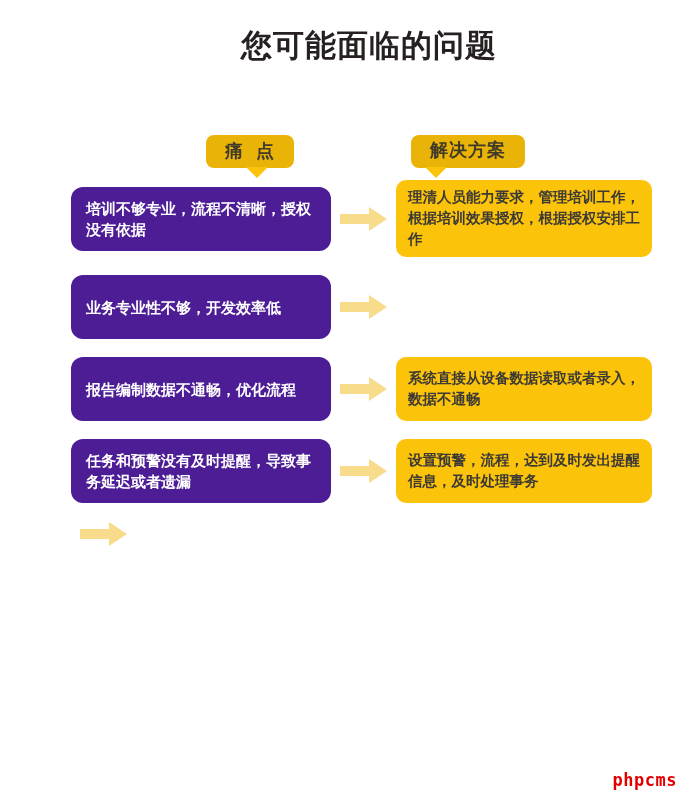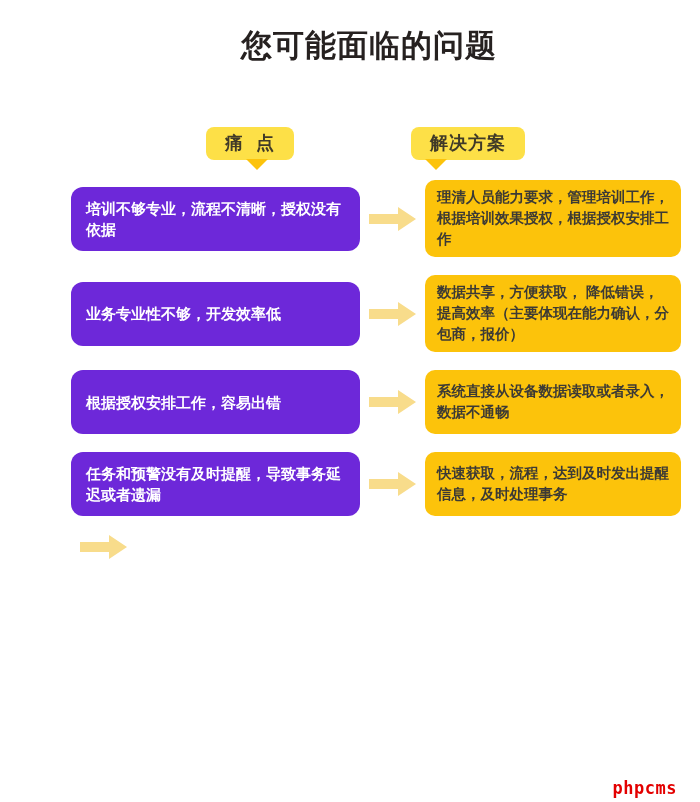--- a/index.html
+++ b/index.html
@@ -6,54 +6,54 @@
   .page {
     position:relative; width:700px; height:802px; background:#ffffff;
     overflow:hidden; font-family:"Liberation Sans", sans-serif;margin-left:19px;
   }
   .title {
     margin:28px 0 0 0; text-align:center; font-size:31px; line-height:36px;
     font-weight:bold; color:#262120; letter-spacing:1px;
   }
   .badges { position:relative; height:43px; margin-top:63px; }
   .badge {
-    position:absolute; top:0; height:33px; line-height:33px;
-    background:#fde047; color:#403a28; font-weight:bold; font-size:18px;
+    position:absolute; top:8px; height:33px; line-height:33px;
+    background:#eab308; color:#403a28; font-weight:bold; font-size:18px;
     border-radius:8px; padding:0 19px; letter-spacing:1px; white-space:pre;
   }
   .badge::after {
     content:""; position:absolute; bottom:-10px; width:0; height:0;
     border-left:11px solid transparent; border-right:11px solid transparent;
     border-top:11px solid #FCC30B;
   }
   .badge-pain { left:187px; }
   .badge-pain::after { left:50%; margin-left:-4px; }
-  .badge-solution { left:392px; }
+  .badge-solution { left:392px;font-family:Liberation Mono, monospace; }
   .badge-solution::after { left:14px; }
   .rows { margin-top:10px; }
   .row { display:flex; align-items:center; margin:0 0 18px 52px; }
   .pain-box {
-    width:289px; min-height:64px; box-sizing:border-box;
-    background:#6d28d9; border-radius:12px; color:#ffffff;
+    width:260px; min-height:64px; box-sizing:border-box;
+    background:#4c1d95; border-radius:12px; color:#ffffff;
     padding:7px 15px; display:flex; align-items:center;
     font-size:15px; line-height:21px; font-weight:bold;
   }
   .arrow-cell {
     width:65px; display:flex; justify-content:center; align-items:center;
     flex:0 0 65px;
   }
   .arrow-cell svg { display:block; }
   .solution-box {
     width:256px; min-height:64px; box-sizing:border-box;
     background:#FCC30B; border-radius:10px; color:#3c3a35;
     padding:7px 12px; display:flex; align-items:center;
     font-size:14.5px; line-height:21px; font-weight:bold;
   }
   .footer-logo {
-    position:absolute; right:42px; bottom:4px;
+    position:absolute; right:42px; bottom:12px;
     color:#e30000; font-weight:bold; font-size:17px;
     font-family:"DejaVu Sans Mono", monospace; letter-spacing:0.5px;
   }
 </style>
 </head>
 <body>
 
 <div class="page">
 
   <h1 class="title">您可能面临的问题</h1>
@@ -75,42 +75,41 @@
       <div class="solution-box">理清人员能力要求，管理培训工作，根据培训效果授权，根据授权安排工作</div>
     </div>
 
     <div class="row">
       <div class="pain-box">业务专业性不够，开发效率低</div>
       <div class="arrow-cell">
         <svg width="47" height="26" viewBox="0 0 47 26">
             <polygon points="0,8 29,8 29,1 47,13 29,25 29,18 0,18" fill="#F8DC8B"></polygon>
           </svg>
       </div>
-      <div class="solution-box">数据共享，方便获取， 降低错误，提高效率（主要体现在能力确认，分包商，报价）</div>
     </div>
 
 
     <div class="row">
-      <div class="pain-box">根据授权安排工作，容易出错</div>
+      <div class="pain-box">报告编制数据不通畅，优化流程</div>
       <div class="arrow-cell">
         <svg width="47" height="26" viewBox="0 0 47 26">
             <polygon points="0,8 29,8 29,1 47,13 29,25 29,18 0,18" fill="#F8DC8B"></polygon>
           </svg>
       </div>
       <div class="solution-box">系统直接从设备数据读取或者录入，数据不通畅</div>
     </div>
 
     <div class="row">
       <div class="pain-box">任务和预警没有及时提醒，导致事务延迟或者遗漏</div>
       <div class="arrow-cell">
         <svg width="47" height="26" viewBox="0 0 47 26">
             <polygon points="0,8 29,8 29,1 47,13 29,25 29,18 0,18" fill="#F8DC8B"></polygon>
           </svg>
       </div>
-      <div class="solution-box">快速获取，流程，达到及时发出提醒信息，及时处理事务</div>
+      <div class="solution-box">设置预警，流程，达到及时发出提醒信息，及时处理事务</div>
     </div>
 
 
     <div class="row">
       <div class="arrow-cell">
         <svg width="47" height="26" viewBox="0 0 47 26">
             <polygon points="0,8 29,8 29,1 47,13 29,25 29,18 0,18" fill="#F8DC8B"></polygon>
           </svg>
       </div>
     </div>

